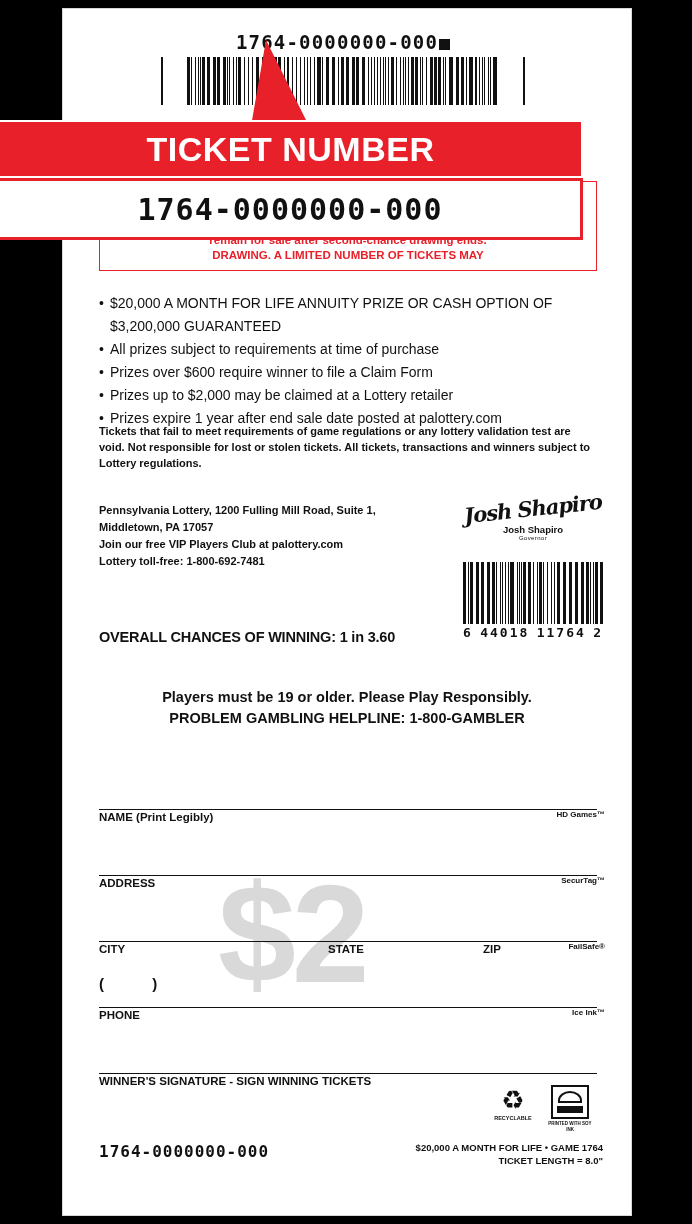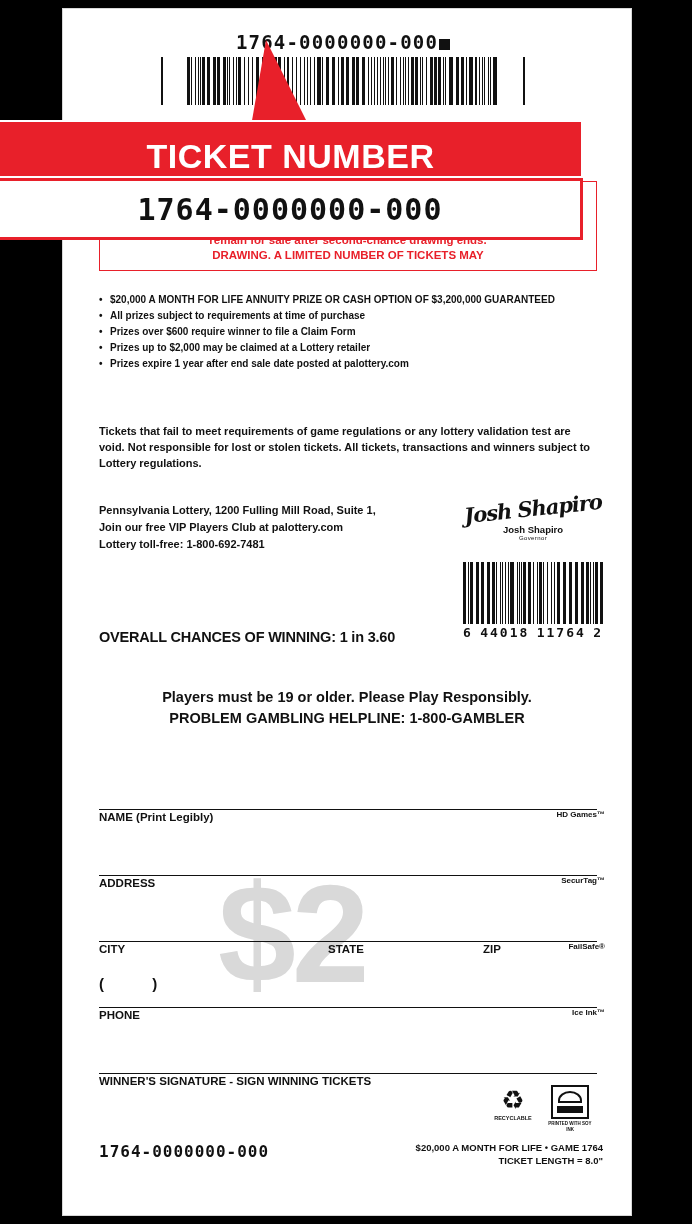--- a/index.html
+++ b/index.html
@@ -86,21 +86,21 @@
     position: absolute;
     left: 0;
     top: 120px;
     width: 583px;
     z-index: 40;
   }
   .callout-banner {
     background: #e8202a;
     height: 58px;
     display: flex;
-    align-items: flex-end;
+    align-items: center;
     justify-content: center;
     border: 2px solid #ffffff;
     border-left: none;
     box-sizing: border-box;
   }
   .callout-banner span {
     color: #ffffff;
     font-size: 34px;
     font-weight: bold;
     letter-spacing: 0.5px;
@@ -158,24 +158,24 @@
 
   
   .bullets {
     position: absolute;
     left: 36px;
     top: 283px;
     width: 510px;
   }
   .bullets li {
     list-style: none;
-    font-size: 10px;
-    font-weight: bold;
-    color: #111;
-    line-height: 16px;
+    font-size: 14px;
+    font-weight: normal;
+    color: #111;
+    line-height: 23px;
     position: relative;
     padding-left: 11px;
   }
   .bullets li:before {
     content: "\2022";
     position: absolute;
     left: 0;
     top: 0;
   }
   .bullets ul { margin: 0; padding: 0; }
@@ -415,20 +415,21 @@
         <li>Prizes over $600 require winner to file a Claim Form</li>
         <li>Prizes up to $2,000 may be claimed at a Lottery retailer</li>
         <li>Prizes expire 1 year after end sale date posted at palottery.com</li>
       </ul>
   </div>
 
   <div class="fineprint">Tickets that fail to meet requirements of game regulations or any lottery validation test are void. Not responsible for lost or stolen tickets. All tickets, transactions and winners subject to Lottery regulations.</div>
 
   <div class="addrblock">
     <div>Pennsylvania Lottery, 1200 Fulling Mill Road, Suite 1,</div>
+    <div>Middletown, PA 17057</div>
     <div>Join our free VIP Players Club at palottery.com</div>
     <div>Lottery toll-free: 1-800-692-7481</div>
   </div>
 
   <div class="sigblock">
     <div class="sig-script">Josh Shapiro</div>
     <div class="sig-name">Josh Shapiro</div>
     <div class="sig-title">Governor</div>
   </div>
 

